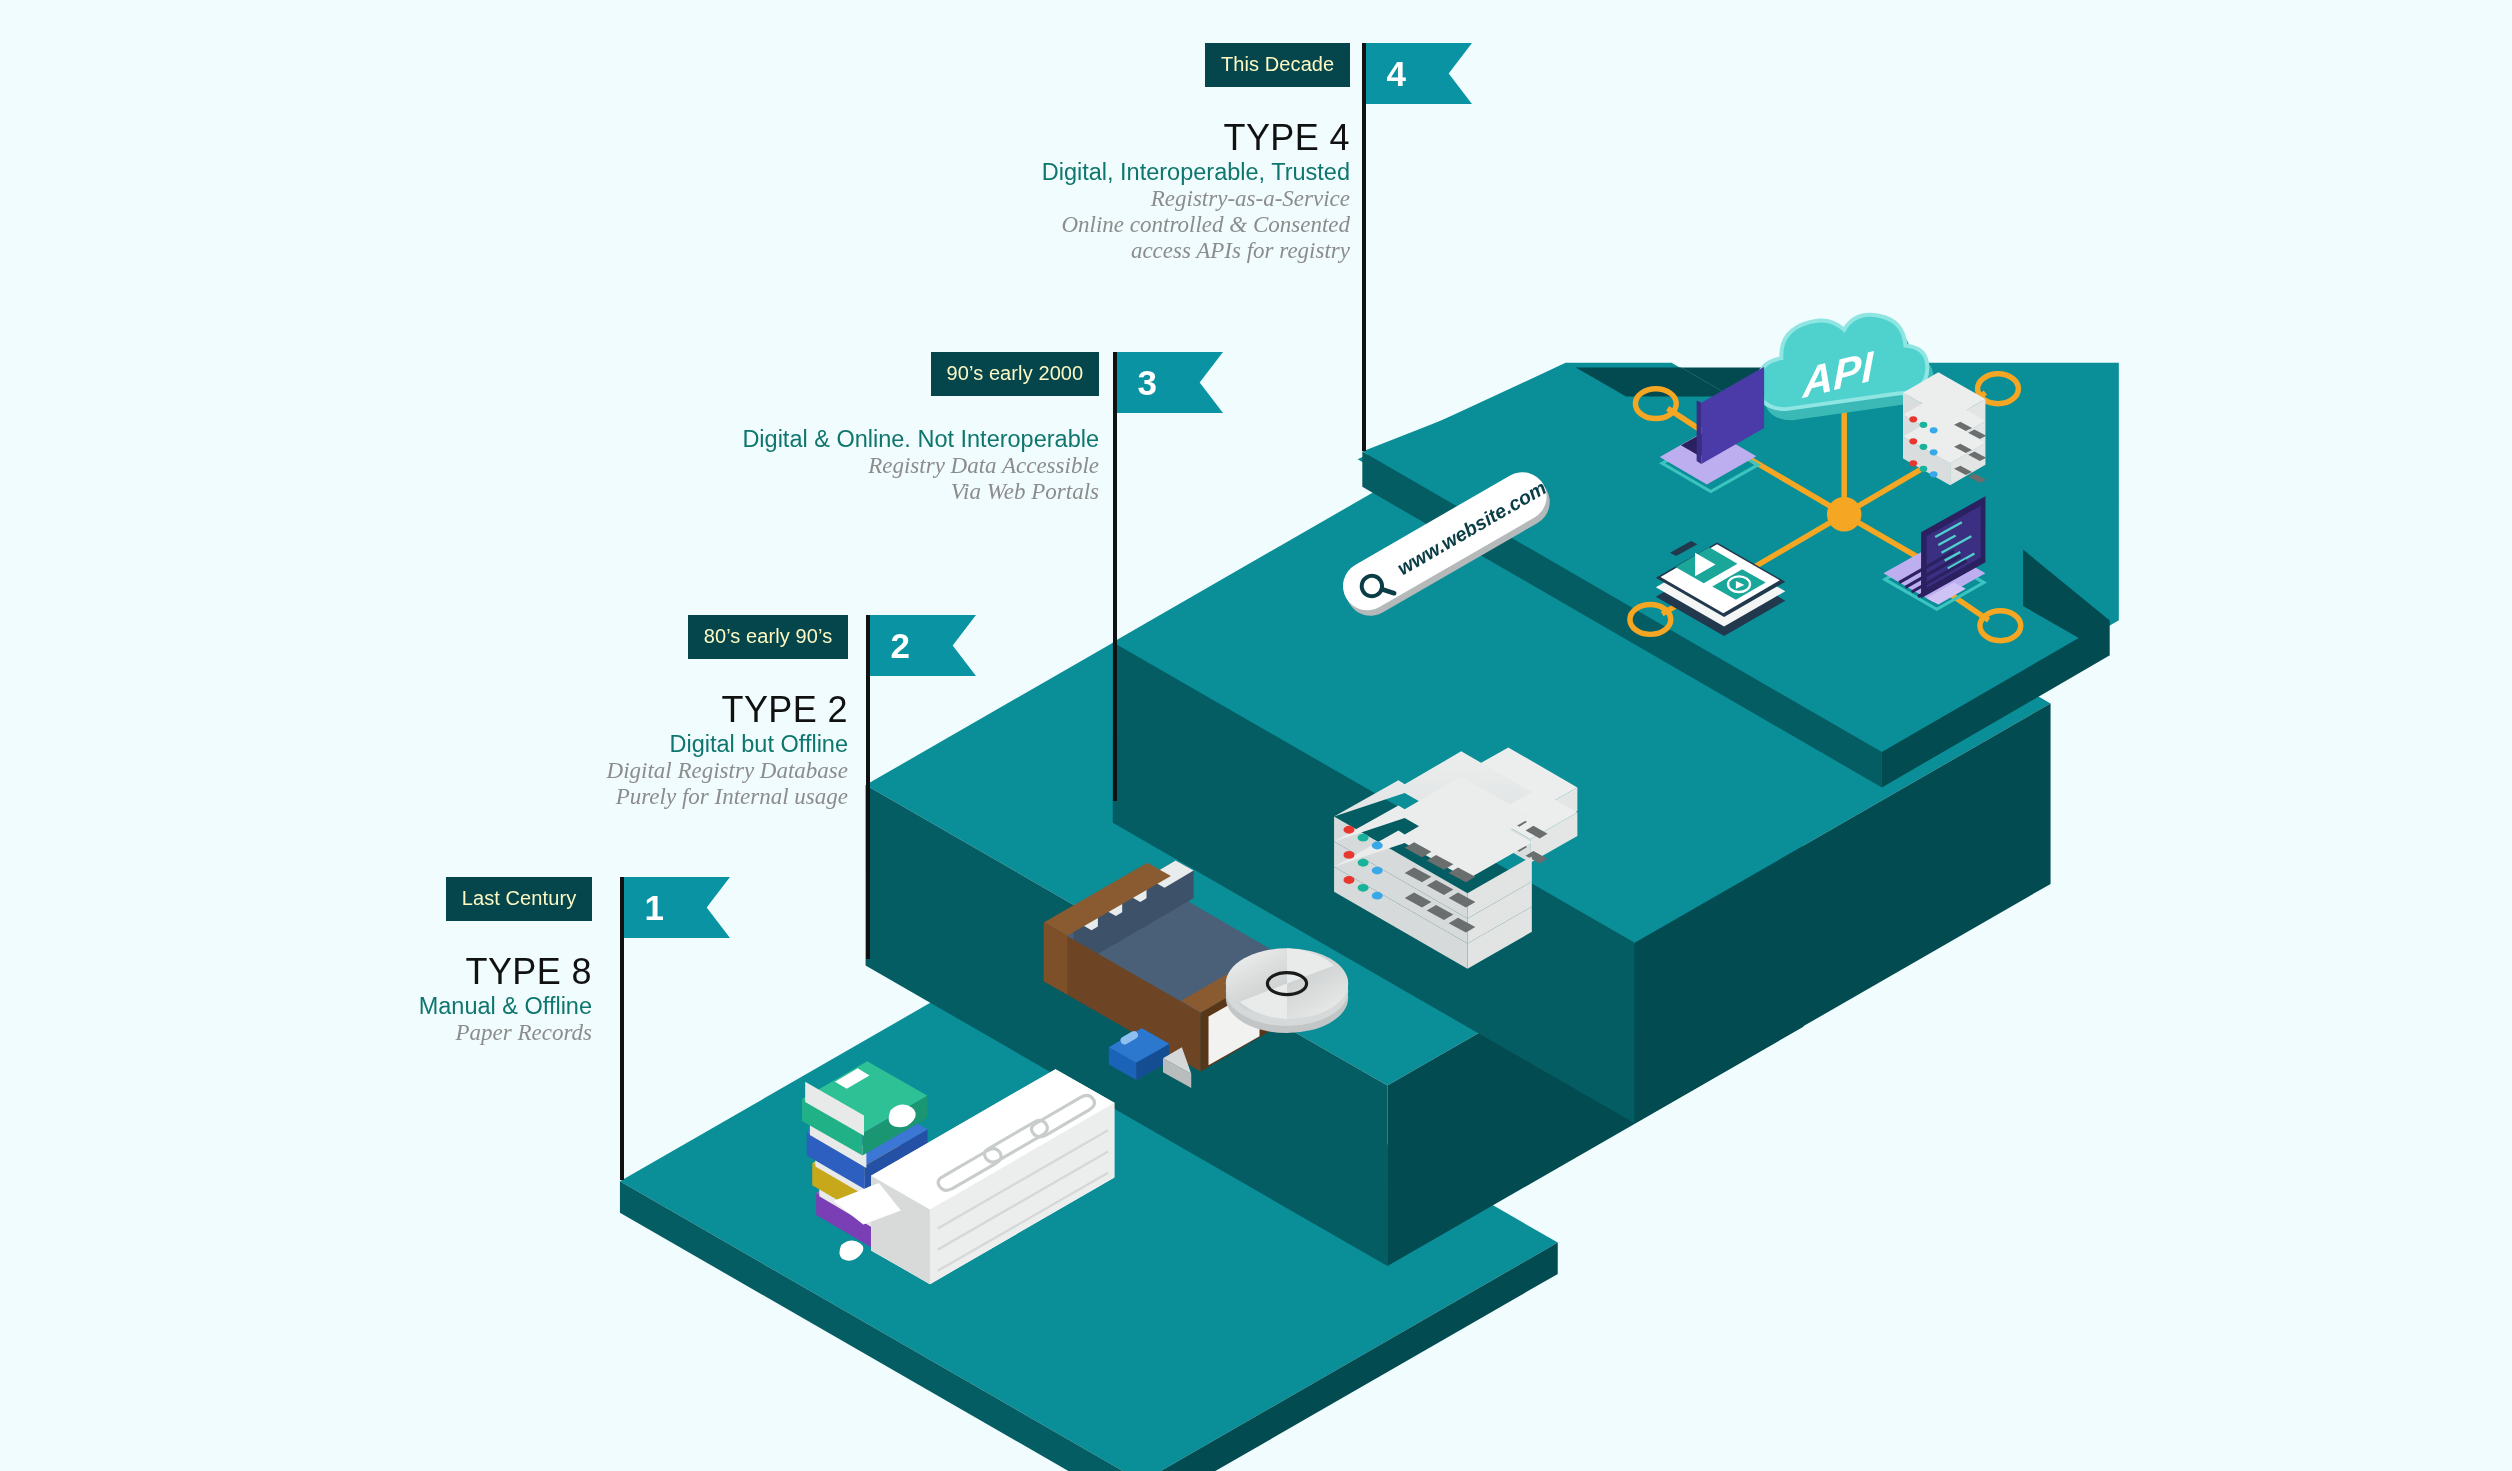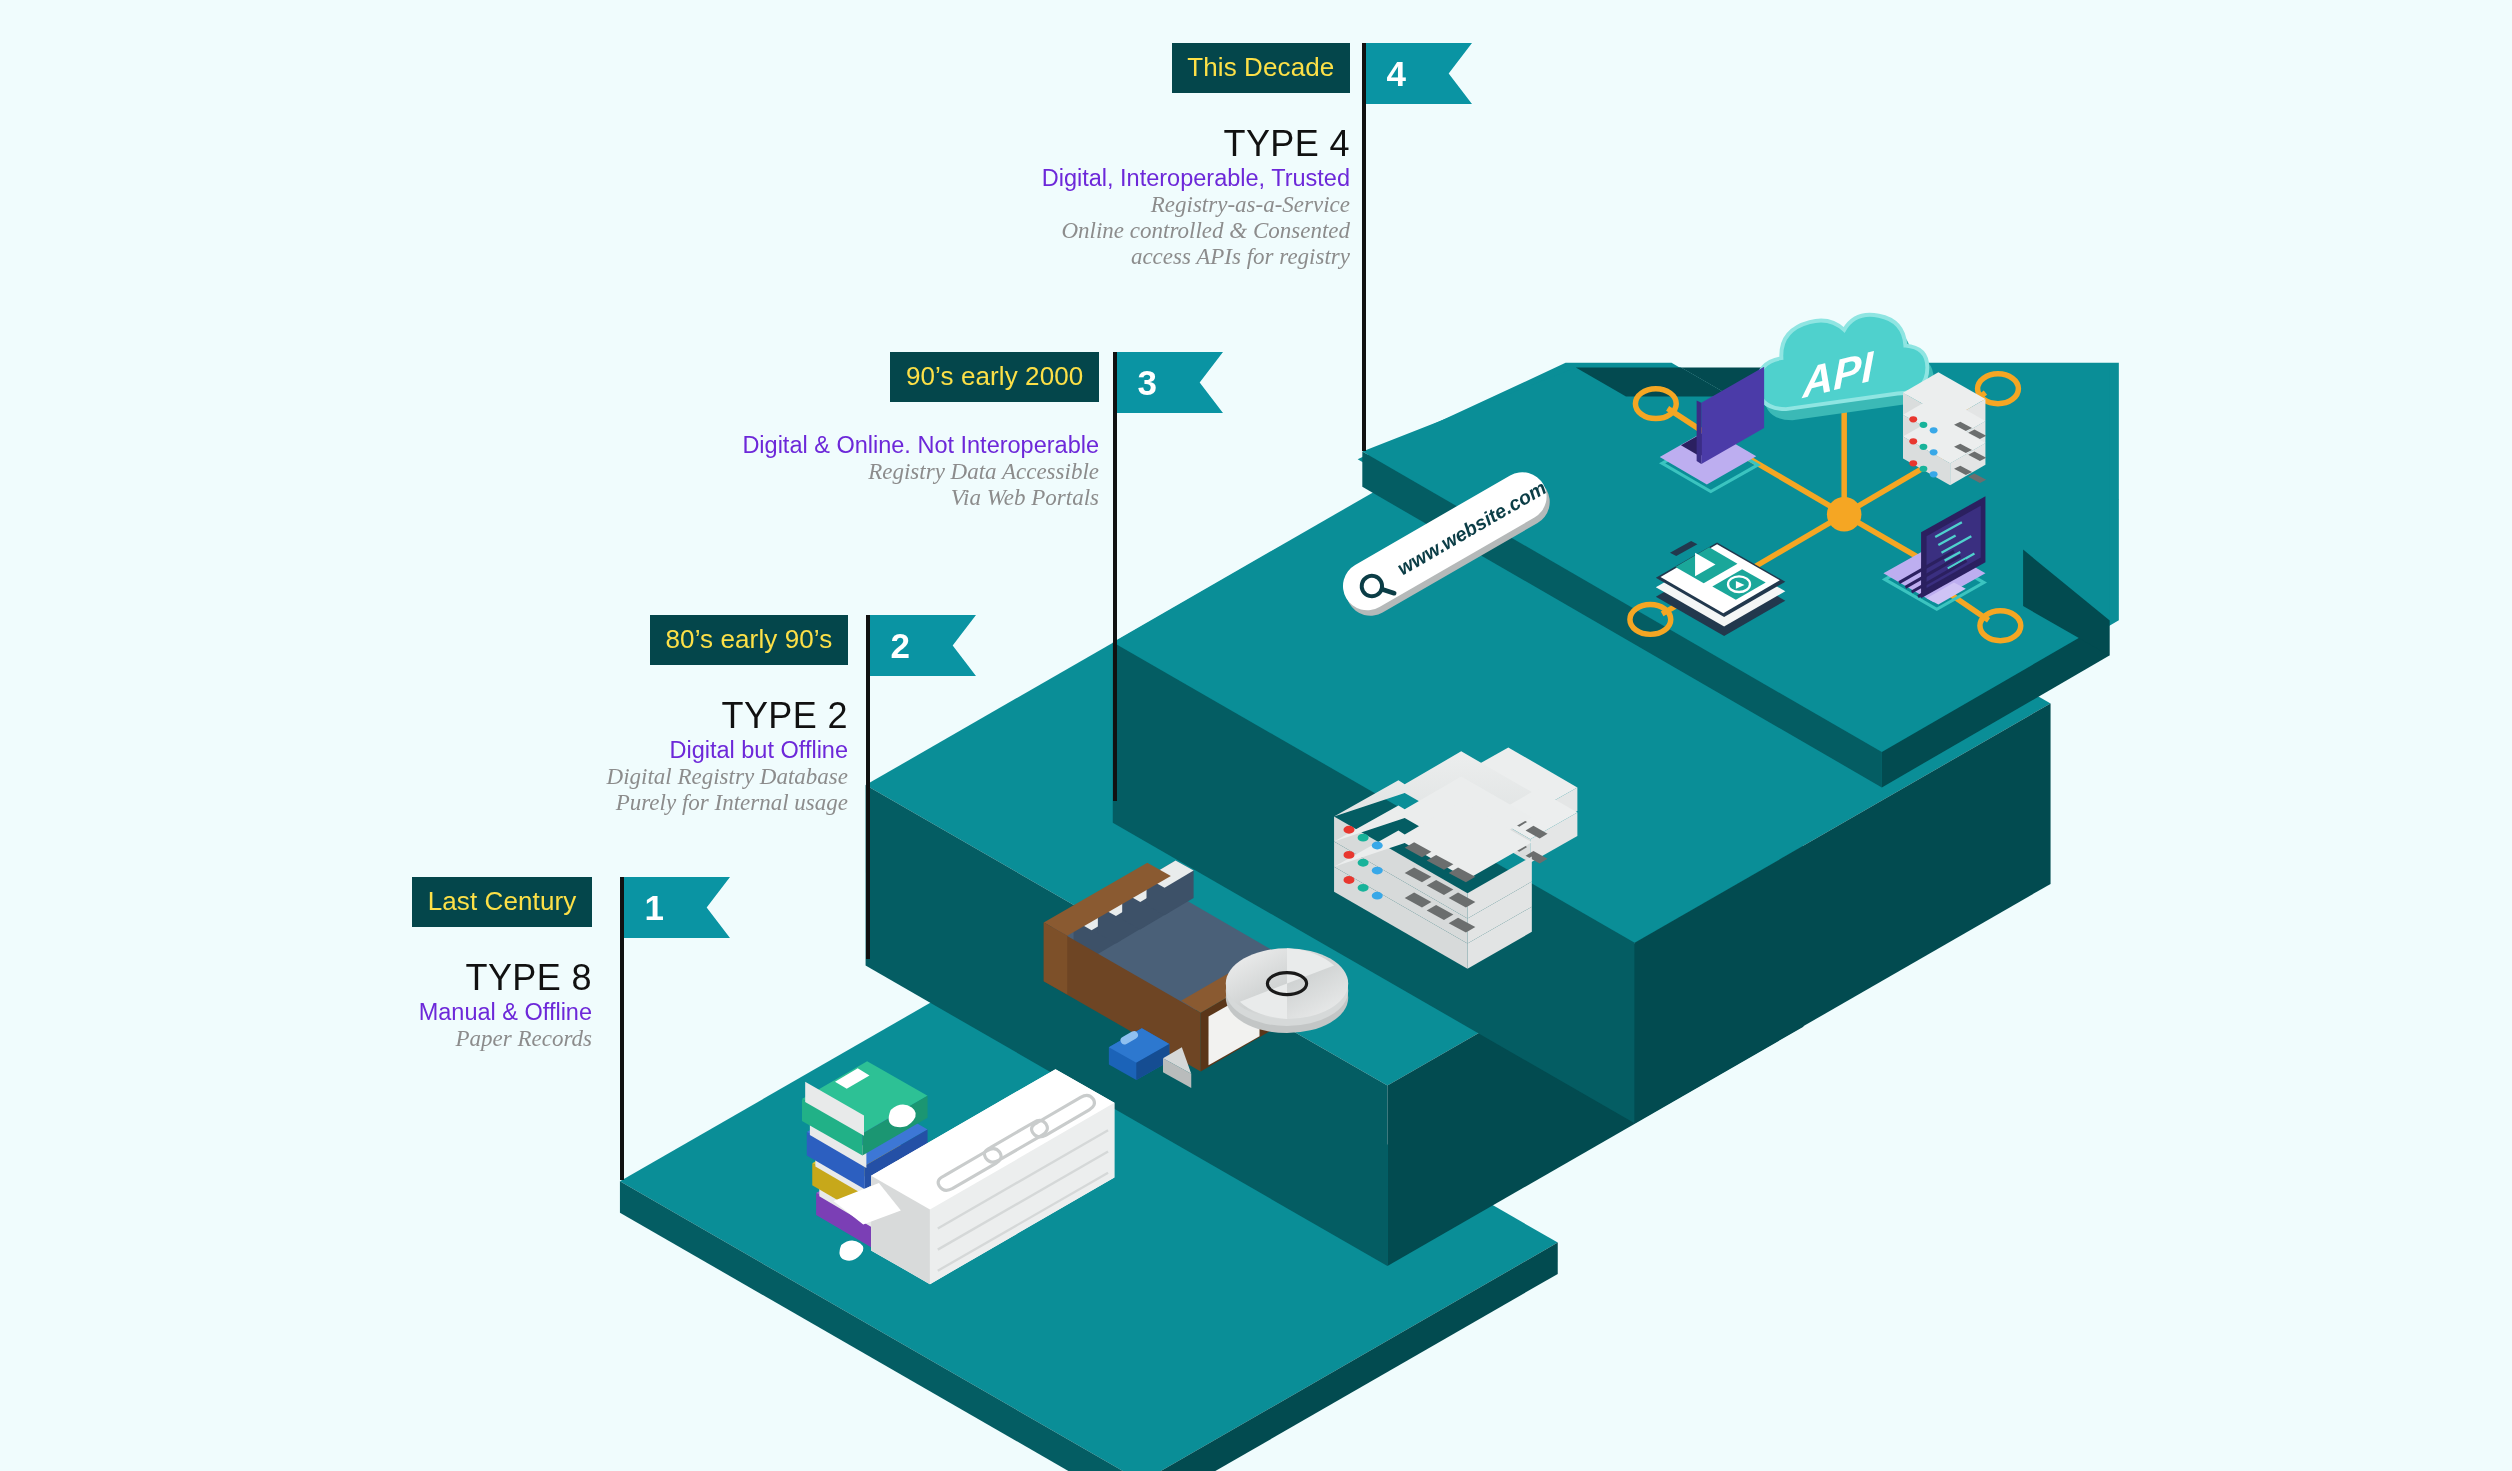--- a/index.html
+++ b/index.html
@@ -24,38 +24,38 @@
 
   
   .step-label {
     position: absolute;
     text-align: right;
     z-index: 40;
   }
   .era-badge {
     display: inline-block;
     background: #04464b;
-    color: #fde047;
-    font-size: 26px;
+    color: #fef9c3;
+    font-size: 20px;
     line-height: 1;
     padding: 11px 15.7px 13.3px 15.7px;
     letter-spacing: 0.1px;
     white-space: nowrap;
   }
   .type-title {
     font-size: 36px;
     font-weight: normal;
     color: #111111;
     letter-spacing: 0.4px;
     margin: 0;
     white-space: nowrap;
   }
   .type-sub {
     font-size: 23.5px;
-    color: #6d28d9;
+    color: #0f766e;
     margin: 0;
     white-space: nowrap;
   }
   .type-note {
     font-size: 23px;
     font-style: italic;
     color: #8c8c8c;
     margin: 0;
     white-space: nowrap;
     font-family: Liberation Serif, serif;

